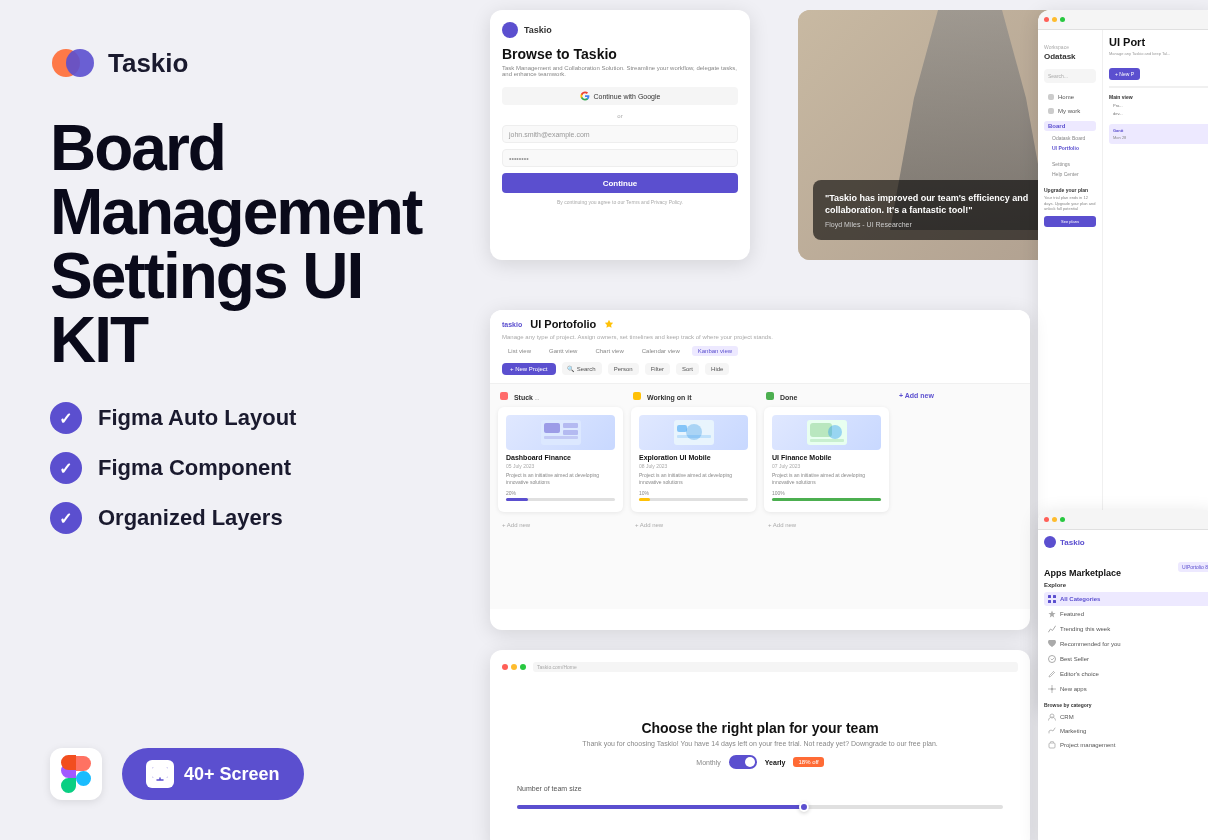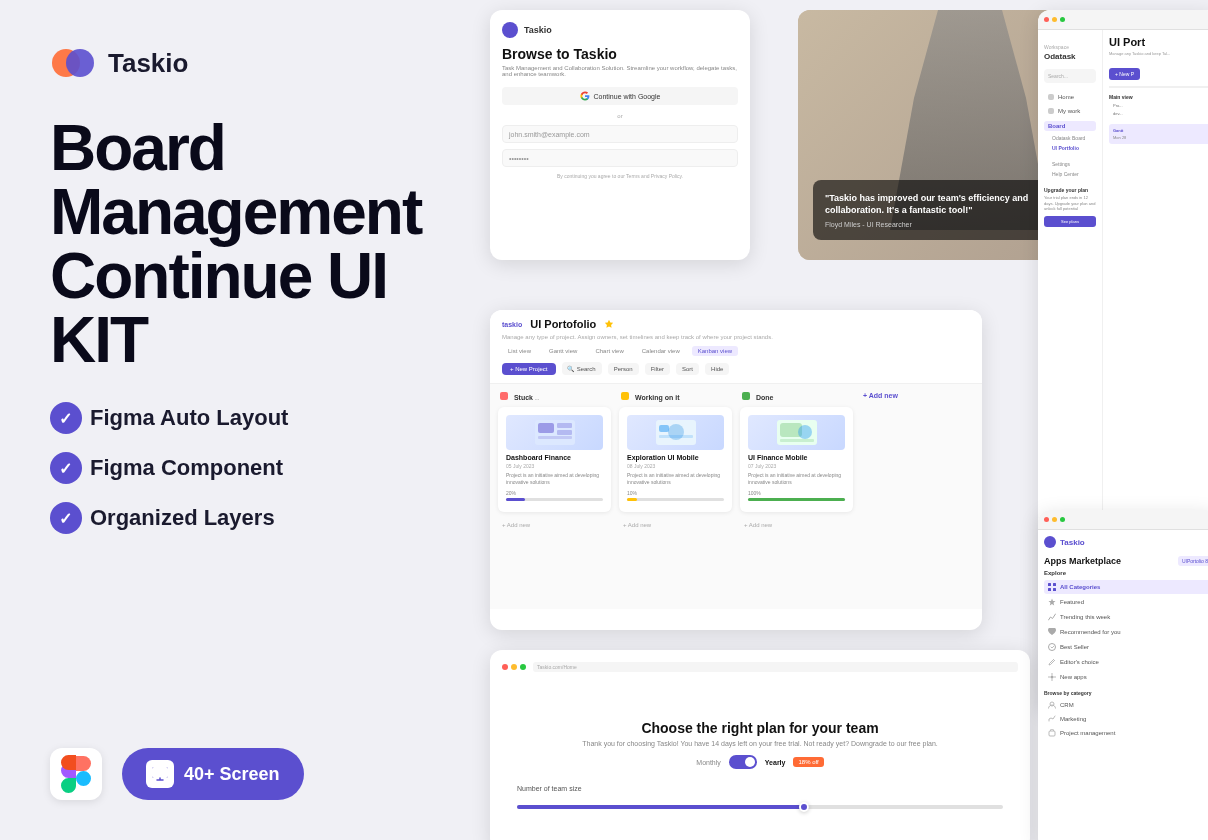--- a/index.html
+++ b/index.html
@@ -55,21 +55,21 @@
     .features-list {
       margin-top: 30px;
       display: flex;
       flex-direction: column;
       gap: 18px;
     }
 
     .feature-item {
       display: flex;
       align-items: center;
-      gap: 8px;
+      gap: 16px;
     }
 
     .check-circle {
       width: 32px;
       height: 32px;
       background: #5b4fcf;
       border-radius: 50%;
       display: flex;
       align-items: center;
       justify-content: center;
@@ -174,21 +174,21 @@
       border-radius: 12px;
       box-shadow: 0 4px 20px rgba(0,0,0,0.12);
       overflow: hidden;
     }
 
     
     .screenshot-kanban {
       position: absolute;
       left: 20px;
       top: 310px;
-      width: 492px;
+      width: 540px;
       height: 320px;
       background: white;
       border-radius: 12px;
       box-shadow: 0 4px 20px rgba(0,0,0,0.12);
       overflow: hidden;
     }
 
     
     .screenshot-pricing {
       position: absolute;
@@ -666,21 +666,21 @@
         <svg width="46" height="46" viewBox="0 0 46 46">
           <circle cx="16" cy="23" r="14" fill="#ff6b35" opacity="0.9"></circle>
           <circle cx="30" cy="23" r="14" fill="#5b4fcf" opacity="0.9"></circle>
         </svg>
       </div>
       <span class="logo-text">Taskio</span>
     </div>
 
     <div class="headline">
       <div>Board Management</div>
-      <div>Continue UI KIT</div>
+      <div>Settings UI KIT</div>
     </div>
 
     <div class="features-list">
       <div class="feature-item">
         <div class="check-circle"></div>
         <span class="feature-label">Figma Auto Layout</span>
       </div>
       <div class="feature-item">
         <div class="check-circle"></div>
         <span class="feature-label">Figma Component</span>
@@ -733,20 +733,23 @@
         </svg>
       <span>Continue with Google</span>
     </div>
     <div class="login-mini-divider">or</div>
     <div class="login-mini-field">
       <span>john.smith@example.com</span>
     </div>
     <div class="login-mini-field">
       <span>••••••••</span>
     </div>
+    <div class="login-mini-btn">
+      <span>Continue</span>
+    </div>
     <div class="login-mini-footer">By continuing you agree to our Terms and Privacy Policy.</div>
   </div>
 
   <div class="screenshot-hero">
     <div class="hero-person">
       <div class="hero-person-silhouette"></div>
       <div class="hero-quote-box">
         <div class="hero-quote-text">"Taskio has improved our team's efficiency and collaboration. It's a fantastic tool!"</div>
         <div class="hero-quote-author">Floyd Miles - UI Researcher</div>
       </div>
@@ -954,21 +957,21 @@
       <div class="browser-dot" style="background:#ff5f57;"></div>
       <div class="browser-dot" style="background:#febc2e;"></div>
       <div class="browser-dot" style="background:#28c840;"></div>
     </div>
     <div class="browser-content" style="padding: 6px;">
       <div style="display:flex; align-items:center; gap:4px; margin-bottom:8px;">
         <div style="width:12px; height:12px; background:#5b4fcf; border-radius:50%;"></div>
         <span style="font-size:8px; font-weight:700; color:#5b4fcf;">Taskio</span>
       </div>
       <div style="display:flex; align-items:center; justify-content:space-between; margin-bottom:4px;">
-        <span style="font-size:9px; font-weight:800; color:#111;">Apps Marketplace</span>
+        <span style="font-size:9px; font-weight:800; color:#111;margin-top:12px;">Apps Marketplace</span>
         <span style="font-size:5px; background:#ede9ff; color:#5b4fcf; padding:2px 4px; border-radius:3px;">UIPortolio 8</span>
       </div>
       <div style="font-size:6px; font-weight:700; color:#333; margin-bottom:4px;">Explore</div>
 
       <div style="display:flex; flex-direction:column; gap:1px;">
         <div style="display:flex; align-items:center; gap:4px; padding:3px 4px; background:#ede9ff; border-radius:3px;">
           <svg width="8" height="8" viewBox="0 0 8 8">
               <rect x="0" y="0" width="3" height="3" rx="0.5" fill="#5b4fcf"></rect>
               <rect x="5" y="0" width="3" height="3" rx="0.5" fill="#5b4fcf"></rect>
               <rect x="0" y="5" width="3" height="3" rx="0.5" fill="#5b4fcf"></rect>

